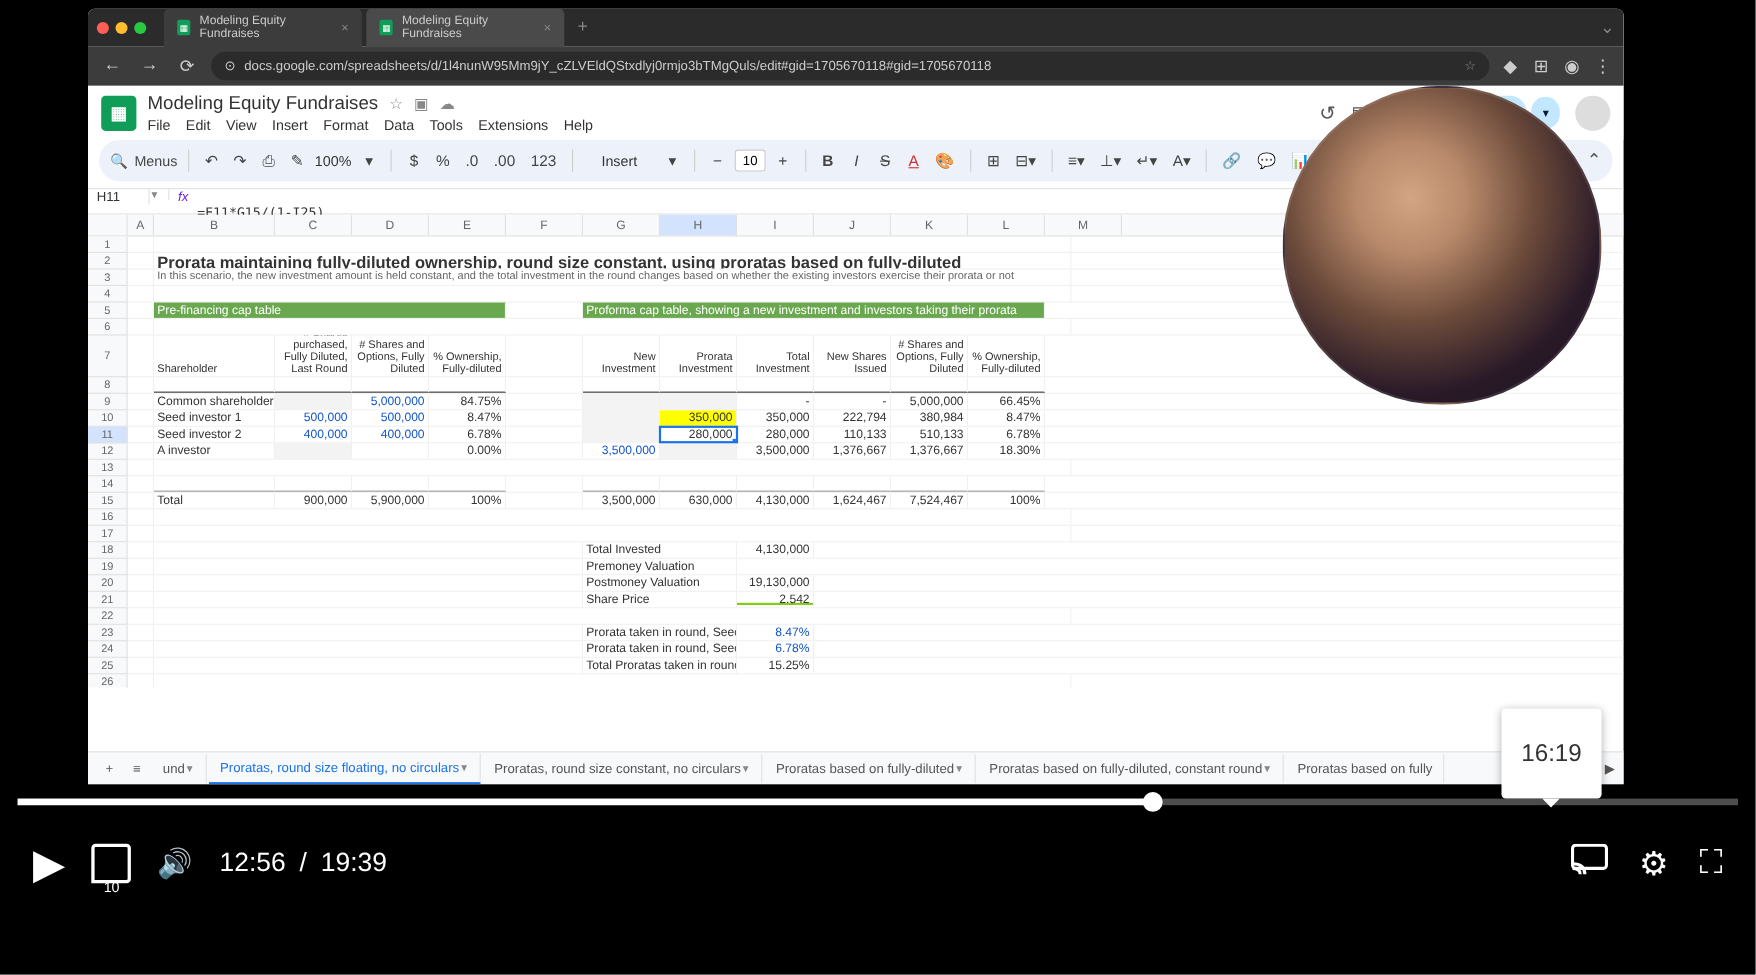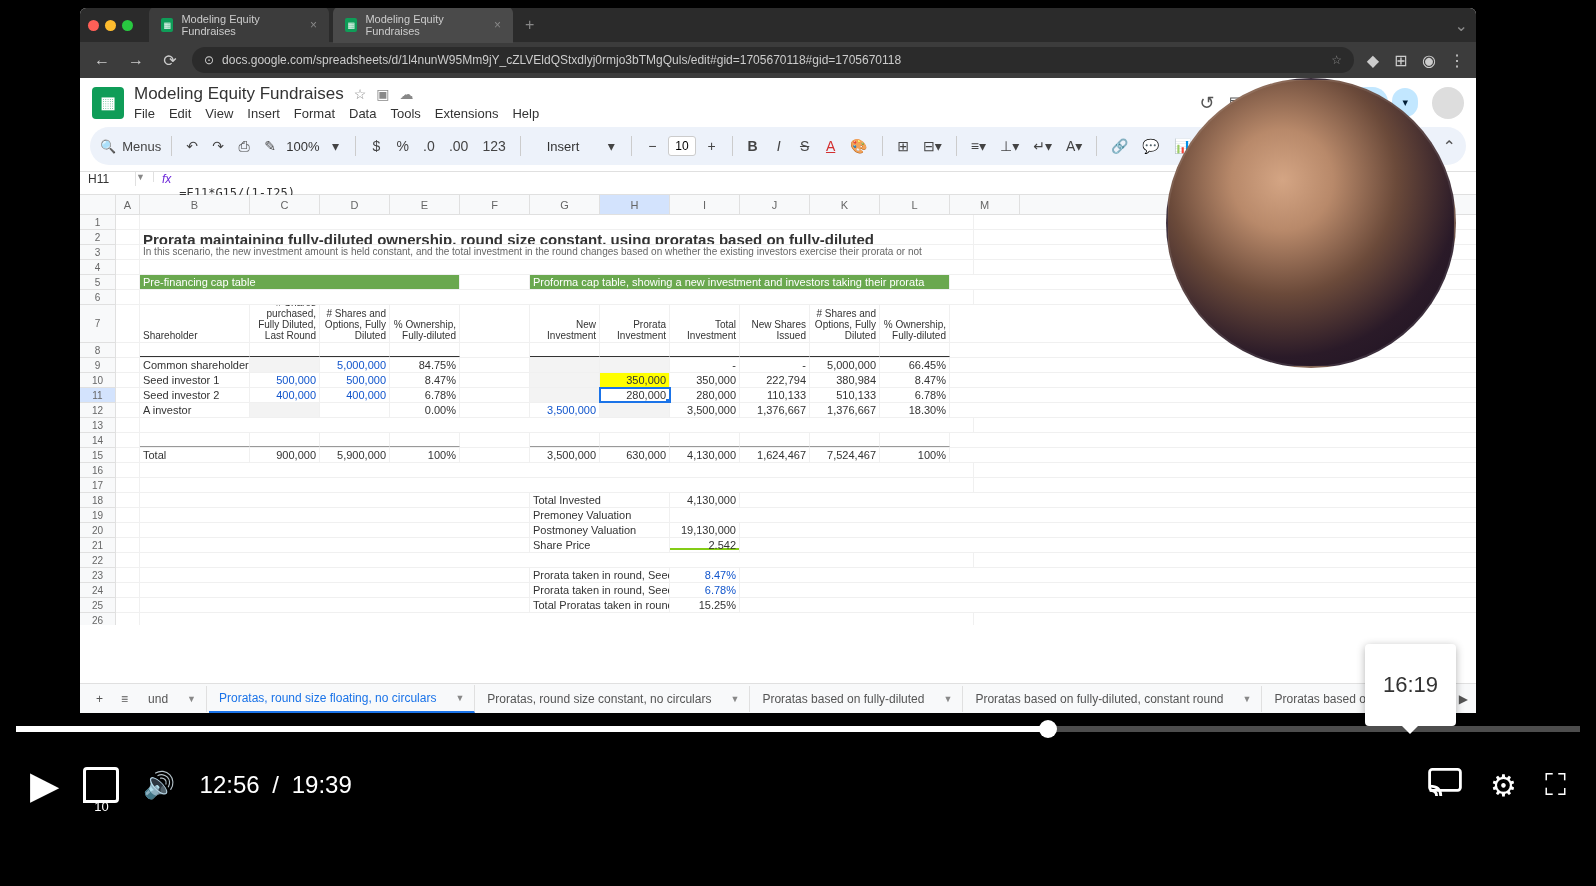--- a/index.html
+++ b/index.html
@@ -86,21 +86,21 @@
 .cell.border-bottom-light { border-bottom: 1px solid #999; }
 .cell.highlight-yellow { background: #ffff00; }
 .cell.active-cell { outline: 2px solid #1a73e8; outline-offset: -1px; position: relative; }
 .cell.active-cell::after { content: ''; position: absolute; right: -3px; bottom: -3px; width: 6px; height: 6px; background: #1a73e8; }
 .cell.shaded { background: #f3f3f3; }
 .cell.shaded-blue { background: #84cc16; margin-top: 40px; }
 
 
 .sheet-tabs-bar { position: absolute; bottom: 0; left: 0; right: 0; height: 30px; background: #f8f9fa; border-top: 1px solid #e0e0e0; display: flex; align-items: center; font-size: 12px; padding: 0 8px; gap: 2px; }
 .sheet-tab-btn { color: #555; padding: 4px 8px; }
-.sheet-tab { padding: 6px 10px; color: #555; display: flex; align-items: center; gap: 19px; border-right: 1px solid #e0e0e0; white-space: nowrap; }
+.sheet-tab { padding: 6px 10px; color: #555; display: flex; align-items: center; gap: 0; border-right: 1px solid #e0e0e0; white-space: nowrap; }
 .sheet-tab.active { color: #1a73e8; font-weight: 500; border-bottom: 2px solid #1a73e8; }
 .sheet-tab-arrow { font-size: 9px; color: #888; }
 .sheet-scroll { margin-left: auto; display: flex; gap: 4px; color: #555; }
 
 
 .webcam { position: absolute; right: 20px; top: 70px; width: 290px; height: 290px; border-radius: 50%; background: radial-gradient(circle at 40% 35%, #d4a584 0%, #b8896a 20%, #6b4a3a 45%, #2a1a28 70%, #1a1020 100%); border: 2px solid rgba(255,255,255,0.1); overflow: hidden; }
 
 
 .timestamp-tooltip { position: absolute; right: 140px; bottom: 160px; background: #fff; color: #333; padding: 28px 18px; font-size: 22px; border-radius: 4px; box-shadow: 0 2px 8px rgba(0,0,0,0.3); }
 .timestamp-tooltip::after { content: ''; position: absolute; bottom: -8px; left: 50%; transform: translateX(-50%); border: 8px solid transparent; border-top-color: #fff; border-bottom: none; }

